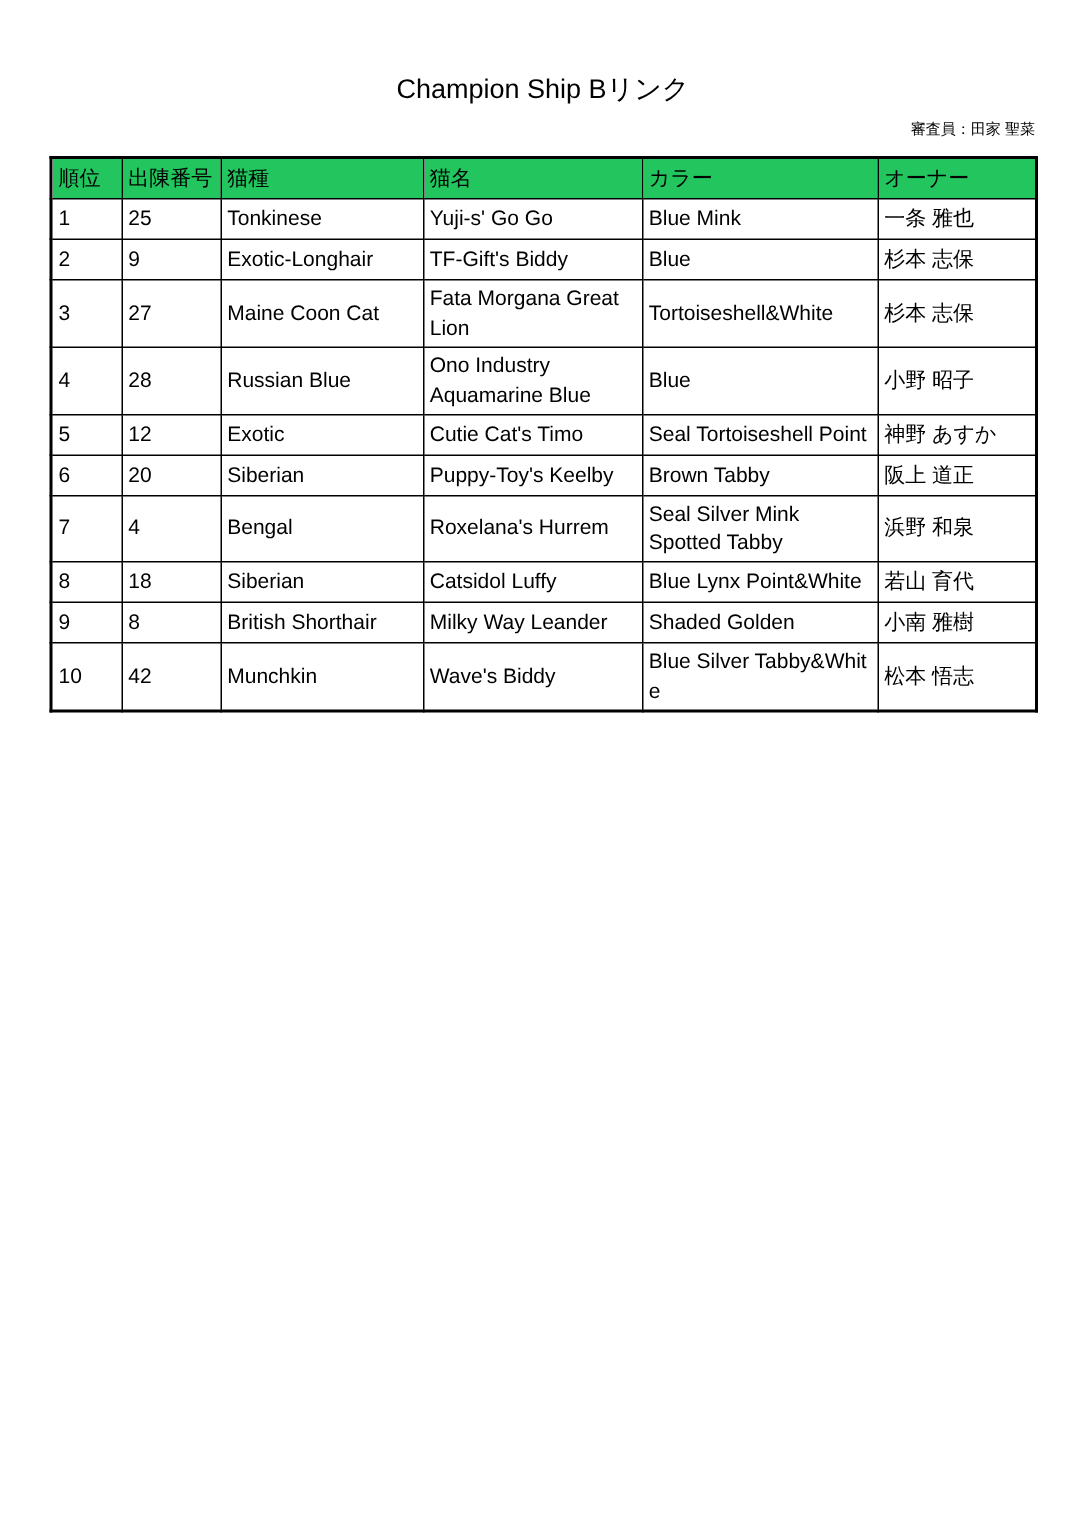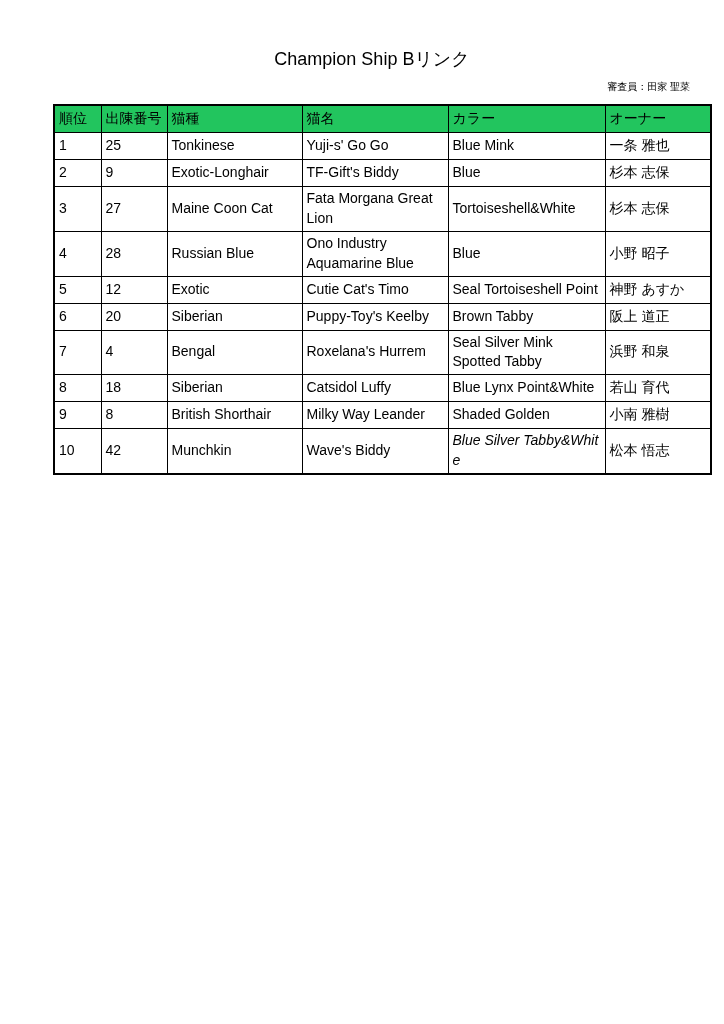--- a/index.html
+++ b/index.html
@@ -12,21 +12,20 @@
     height: 1024px;
     font-family: "Liberation Sans", "DejaVu Sans", sans-serif;
     color: #000000;
     overflow: hidden;
   }
   .page {
     width: 724px;
     height: 1024px;
     box-sizing: border-box;
     padding-top: 46px;
-    padding-left: 20px;
   }
   .doc-title {
     text-align: center;
     font-size: 18px;
     font-weight: 400;
     margin: 0;
     line-height: 26px;
   }
   .judge-line {
     text-align: right;
@@ -51,21 +50,20 @@
     padding: 2px 4px;
     line-height: 1.42;
     height: 22px;
     overflow: hidden;
   }
   table.results th {
     background: #22c55e;
   }
   td.break-anywhere {
     word-break: break-all;
-    font-style: italic;
   }
   col.c-rank    { width: 47px; }
   col.c-entry   { width: 66px; }
   col.c-breed   { width: 135px; }
   col.c-catname { width: 146px; }
   col.c-color   { width: 157px; }
   col.c-owner   { width: 106px; }
 </style>
 </head>
 <body>

